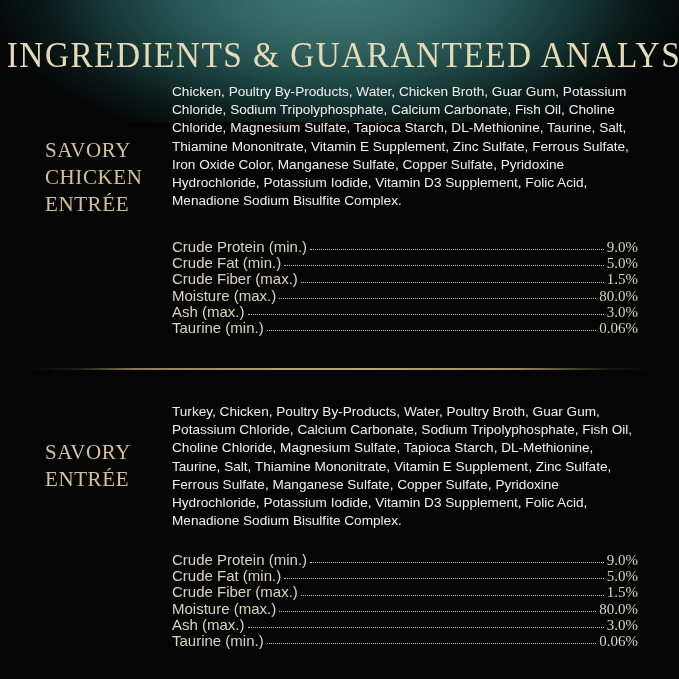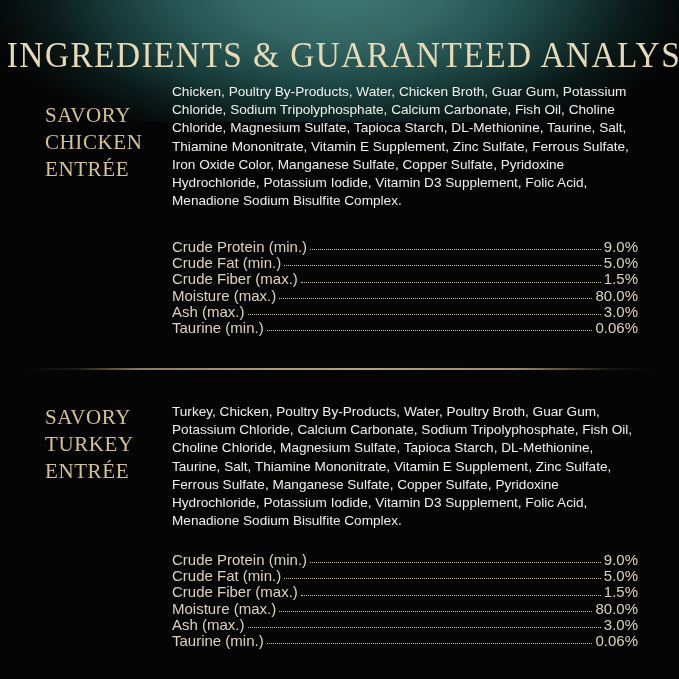--- a/index.html
+++ b/index.html
@@ -34,20 +34,21 @@
   
   .section-heading {
     position: absolute;
     left: 45px;
     width: 125px;
     font-family: "Liberation Serif", serif;
     font-size: 21px;
     line-height: 27px;
     letter-spacing: 0.6px;
     color: #d4c197;
+    margin-top: 35px;
   }
   .heading-1 { top: 102px; }
   .heading-2 { top: 404px; }
   .ingredients-text {
     position: absolute;
     left: 172px;
     width: 468px;
     font-size: 13.6px;
     line-height: 18.2px;
     letter-spacing: 0px;
@@ -70,21 +71,21 @@
     color: #dcd3be;
     white-space: nowrap;
   }
   .ga-dots {
     flex: 1;
     align-self: flex-end;
     border-bottom: 1.5px dotted #c9c0ab;
     margin: 0 3px 4px 3px;
     min-width: 20px;
   }
-  .ga-value { text-align: center; }
+  .ga-value { text-align: center; font-family: Liberation Serif, serif; }
   
   .divider {
     position: absolute;
     top: 368px;
     left: 26px;
     right: 26px;
     height: 2px;
     background: linear-gradient(90deg,
       rgba(170,156,112,0) 0%,
       rgba(170,156,112,0.15) 8%,
@@ -140,21 +141,20 @@
       <span class="ga-label">Taurine (min.)</span>
       <span class="ga-dots"></span>
       <span class="ga-value">0.06%</span>
     </div>
   </div>
 
   <div class="divider"></div>
 
   <div class="section-heading heading-2">
     <div>SAVORY</div>
-    <div>TURKEY</div>
     <div>ENTRÉE</div>
   </div>
   <div class="ingredients-text ingredients-2">Turkey, Chicken, Poultry By-Products, Water, Poultry Broth, Guar Gum, Potassium Chloride, Calcium Carbonate, Sodium Tripolyphosphate, Fish Oil, Choline Chloride, Magnesium Sulfate, Tapioca Starch, DL-Methionine, Taurine, Salt, Thiamine Mononitrate, Vitamin E Supplement, Zinc Sulfate, Ferrous Sulfate, Manganese Sulfate, Copper Sulfate, Pyridoxine Hydrochloride, Potassium Iodide, Vitamin D3 Supplement, Folic Acid, Menadione Sodium Bisulfite Complex.</div>
   <div class="analysis-table table-2">
     <div class="ga-row">
       <span class="ga-label">Crude Protein (min.)</span>
       <span class="ga-dots"></span>
       <span class="ga-value">9.0%</span>
     </div>
     <div class="ga-row">

